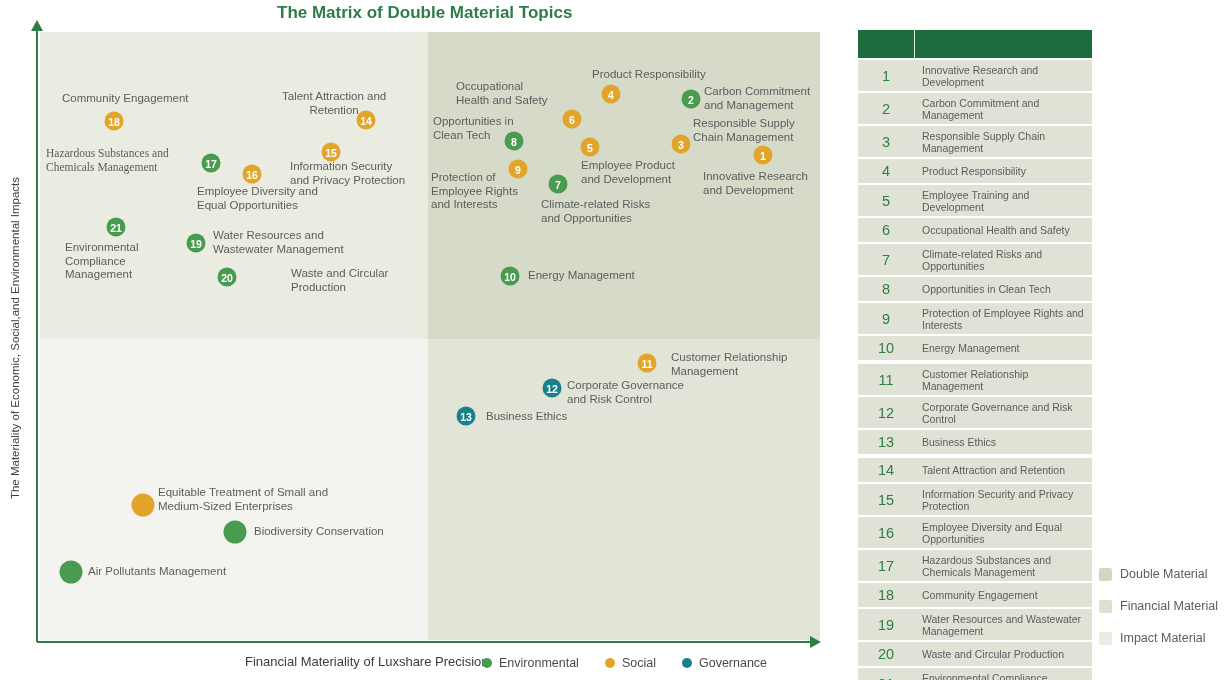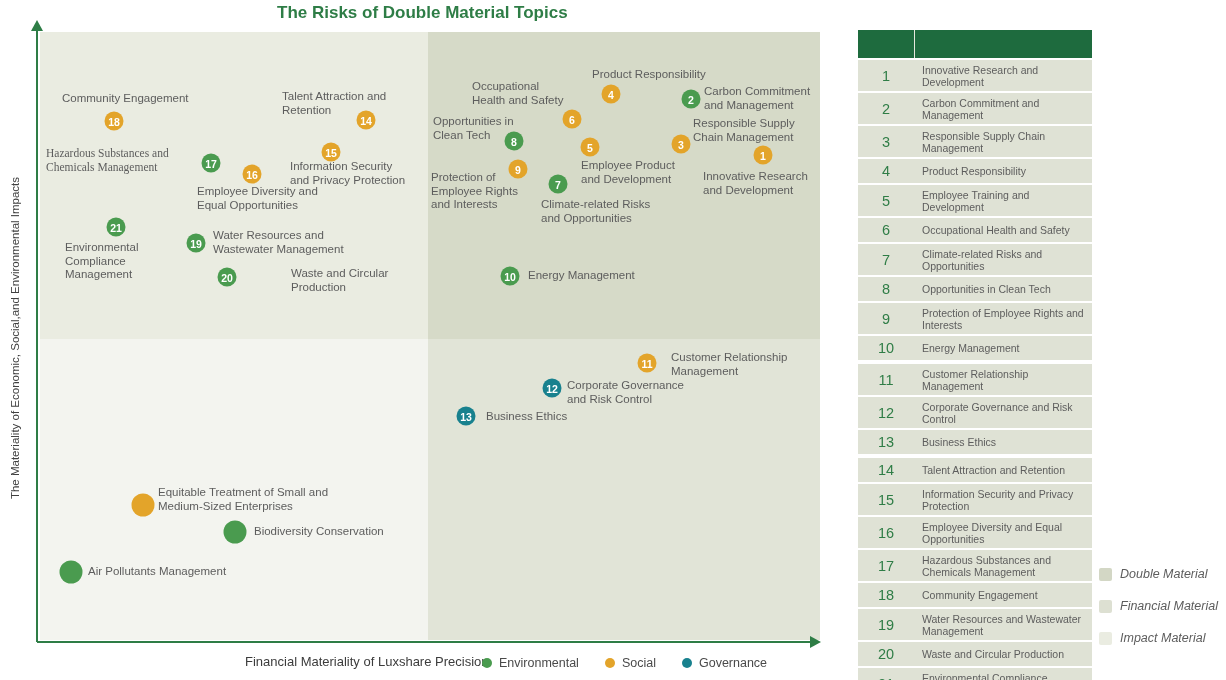--- a/index.html
+++ b/index.html
@@ -24,46 +24,46 @@
   .trow.group-start{margin-top:4px;}
   .td-num{width:56px;display:flex;align-items:center;justify-content:center;font-size:14.5px;color:var(--num-c);}
   .td-label{flex:1;display:flex;align-items:center;font-size:10.5px;line-height:12px;color:#5d5d5d;padding:3.5px 2px 3.5px 8px;min-height:17px;}
   #cat-legend{position:absolute;left:482px;top:656px;display:flex;gap:26px;align-items:center;}
   .cl-item{display:flex;align-items:center;gap:7px;}
   .cl-dot{width:10px;height:10px;border-radius:50%;}
   .cl-label{font-size:12.5px;color:#4a4a4a;}
   #mat-legend{position:absolute;left:1099px;top:567px;}
   .ml-item{display:flex;align-items:center;gap:8px;margin-bottom:18px;}
   .ml-swatch{width:13px;height:13px;border-radius:2px;}
-  .ml-label{font-size:12.5px;color:#5d5d5d;font-style:italic;}
+  .ml-label{font-size:12.5px;color:#5d5d5d;}
 </style>
 </head>
 <body>
 
 <div class="canvas">
-  <div class="chart-title">The Risks of Double Material Topics</div>
+  <div class="chart-title">The Matrix of Double Material Topics</div>
   <div class="ylabel">The Materiality of Economic, Social,and Environmental Impacts</div>
 
   <div id="quads">
       <div class="quad" style="left: 40px; top: 32px; width: 388px; height: 307px; background: rgb(234, 236, 225);"></div>
       <div class="quad" style="left: 428px; top: 32px; width: 392px; height: 307px; background: rgb(214, 218, 200);"></div>
       <div class="quad" style="left: 40px; top: 339px; width: 388px; height: 301px; background: rgb(243, 244, 239);"></div>
       <div class="quad" style="left: 428px; top: 339px; width: 392px; height: 301px; background: rgb(225, 228, 215);"></div>
     </div>
 
   <div class="yaxis"></div>
   <div class="arrow-up"></div>
   <div class="xaxis"></div>
   <div class="arrow-right"></div>
 
   <div id="points">
       <div class="dot small" style="left: 114px; top: 121px; background: rgb(227, 164, 42);">18</div>
       <div class="plabel" style="left: 62px; top: 92px;">Community Engagement</div>
       <div class="dot small" style="left: 366px; top: 120px; background: rgb(227, 164, 42);">14</div>
-      <div class="plabel" style="left: 282px; top: 90px;">Talent Attraction and
+      <div class="plabel" style="left: 282px; top: 90px; text-align: center;">Talent Attraction and
 Retention</div>
       <div class="dot small" style="left: 211px; top: 163px; background: rgb(74, 155, 79);">17</div>
       <div class="plabel" style="left: 46px; top: 147px; font-family: Liberation Serif, serif;">Hazardous Substances and
 Chemicals Management</div>
       <div class="dot small" style="left: 331px; top: 152px; background: rgb(227, 164, 42);">15</div>
       <div class="plabel" style="left: 290px; top: 160px;">Information Security
 and Privacy Protection</div>
       <div class="dot small" style="left: 252px; top: 174px; background: rgb(227, 164, 42);">16</div>
       <div class="plabel" style="left: 197px; top: 185px;">Employee Diversity and
 Equal Opportunities</div>
@@ -76,21 +76,21 @@
 Wastewater Management</div>
       <div class="dot small" style="left: 227px; top: 277px; background: rgb(74, 155, 79);">20</div>
       <div class="plabel" style="left: 247px; top: 267px; margin-left: 44px;">Waste and Circular
 Production</div>
       <div class="dot small" style="left: 611px; top: 94px; background: rgb(227, 164, 42);">4</div>
       <div class="plabel" style="left: 592px; top: 68px;">Product Responsibility</div>
       <div class="dot small" style="left: 691px; top: 99px; background: rgb(74, 155, 79);">2</div>
       <div class="plabel" style="left: 704px; top: 85px;">Carbon Commitment
 and Management</div>
       <div class="dot small" style="left: 572px; top: 119px; background: rgb(227, 164, 42);">6</div>
-      <div class="plabel" style="left: 472px; top: 80px;">Occupational
+      <div class="plabel" style="left: 456px; top: 80px;">Occupational
 Health and Safety</div>
       <div class="dot small" style="left: 514px; top: 141px; background: rgb(74, 155, 79);">8</div>
       <div class="plabel" style="left: 433px; top: 115px;">Opportunities in
 Clean Tech</div>
       <div class="dot small" style="left: 681px; top: 144px; background: rgb(227, 164, 42);">3</div>
       <div class="plabel" style="left: 693px; top: 117px;">Responsible Supply
 Chain Management</div>
       <div class="dot small" style="left: 590px; top: 147px; background: rgb(227, 164, 42);">5</div>
       <div class="plabel" style="left: 581px; top: 159px;">Employee Product
 and Development</div>

